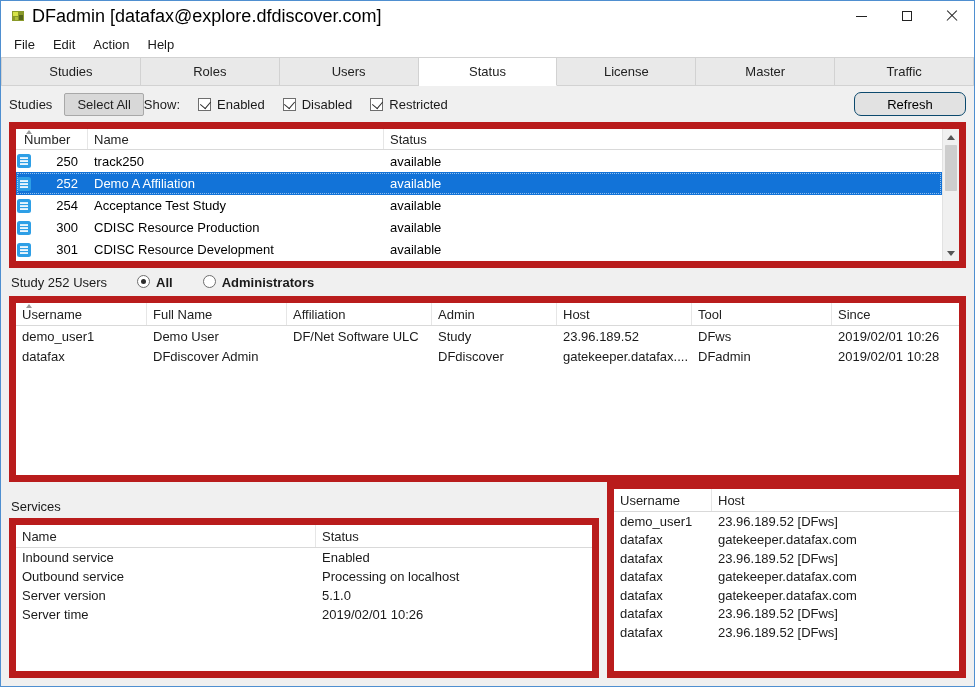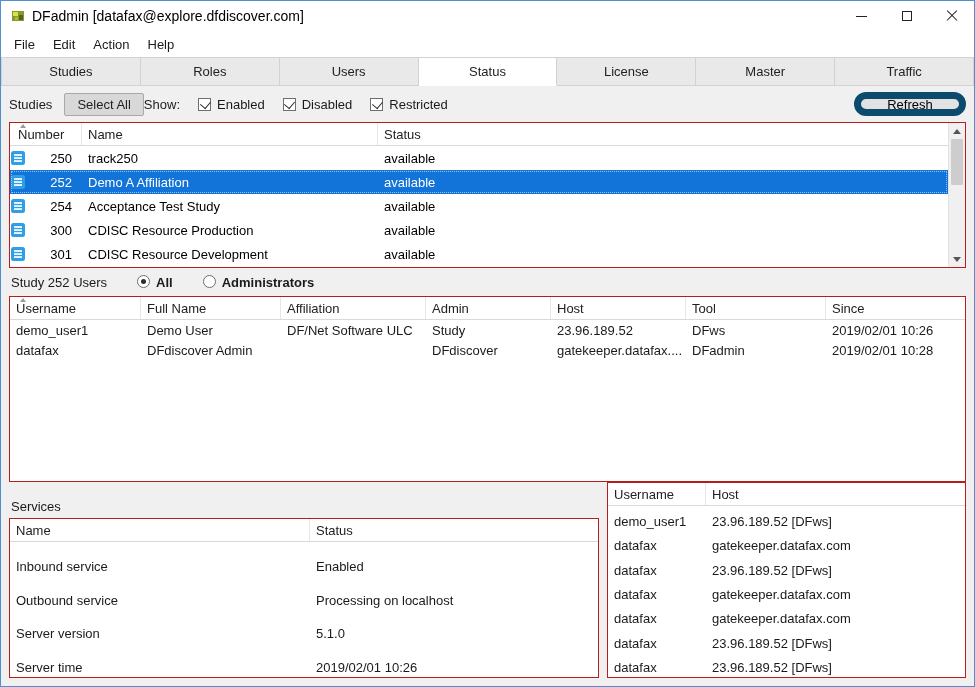--- a/index.html
+++ b/index.html
@@ -8,21 +8,21 @@
     --window-border:#4f8fd0;
   }
   *{box-sizing:border-box;}
   html,body{margin:0;padding:0;background:#cfcfcf;}
   body{font-family:"Liberation Sans","DejaVu Sans",sans-serif;font-size:13px;color:#1a1a1a;}
   .window{width:975px;height:687px;border:1px solid var(--window-border);background:#f0f0f0;display:flex;flex-direction:column;overflow:hidden;}
 
   
   .titlebar{height:30px;background:#ffffff;display:flex;align-items:center;flex:0 0 30px;}
   .title-icon{width:16px;height:16px;margin:0 6px 0 9px;flex:0 0 16px;}
-  .title-text{font-size:14px;color:#000;}
+  .title-text{font-size:18px;color:#000;}
   .title-spacer{flex:1;}
   .win-btn{width:45px;height:30px;display:flex;align-items:center;justify-content:center;cursor:default;}
   .min-glyph{width:11px;height:0;border-top:1px solid #222;display:block;}
   .max-glyph{width:10px;height:10px;border:1px solid #222;display:block;}
   .close-glyph{position:relative;width:12px;height:12px;display:block;}
   .close-glyph::before,.close-glyph::after{content:"";position:absolute;left:-1px;top:5px;width:14px;height:1.4px;background:#222;}
   .close-glyph::before{transform:rotate(45deg);}
   .close-glyph::after{transform:rotate(-45deg);}
 
   
@@ -37,24 +37,24 @@
 
   
   .toolbar{height:36px;display:flex;align-items:center;padding:0 8px;flex:0 0 36px;}
   .toolbar-label{margin-right:12px;}
   .btn{background:#dddddd;border:1px solid #a8a8a8;border-radius:2px;padding:3px 12px;font-size:13px;color:#222;}
   .btn.select-all{background:#d8d8d8;}
   .show-group{display:flex;align-items:center;gap:18px;}
   .check-item{display:flex;align-items:center;gap:6px;}
   .checkbox{width:13px;height:13px;border:1px solid #6e6e6e;background:#fff;position:relative;display:inline-block;}
   .checkbox.checked::after{content:"";position:absolute;left:2.5px;top:0.5px;width:6px;height:8px;border:solid #2d2d2d;border-width:0 1.7px 1.7px 0;transform:rotate(40deg);}
-  .refresh-btn{margin-left:auto;width:112px;height:24px;background:#e2e2e2;border:7px solid #0c4a6e;border-radius:12px;font-size:13px;display:flex;align-items:center;justify-content:center;}
-
-  
-  .panel{background:#fff;border:1px solid #b91c1c;justify-content:space-between;}
+  .refresh-btn{margin-left:auto;width:112px;height:24px;background:#e2e2e2;border:1px solid #0c4a6e;border-radius:7px;font-size:13px;display:flex;align-items:center;justify-content:center;}
+
+  
+  .panel{background:#fff;border:7px solid #b91c1c;}
   .thead{display:grid;height:23px;align-items:center;border-bottom:1px solid #d9d9d9;background:#fff;color:#222;}
   .thead > div{height:100%;display:flex;align-items:center;padding-left:6px;border-right:1px solid #e6e6e6;position:relative;}
   .thead > div:last-child{border-right:none;}
   .sort-caret{position:absolute;top:1px;left:10px;width:0;height:0;border-left:3.5px solid transparent;border-right:3.5px solid transparent;border-bottom:4px solid #9a9a9a;}
 
   
   .studies-wrap{margin:0 8px;height:146px;flex:0 0 146px;display:flex;position:relative;}
   .studies-table{flex:1;display:flex;flex-direction:column;overflow:hidden;}
   .studies-grid{display:grid;grid-template-columns:72px 296px 1fr;}
   .srow{display:grid;grid-template-columns:72px 296px 1fr;height:24px;align-items:center;color:#000;}

